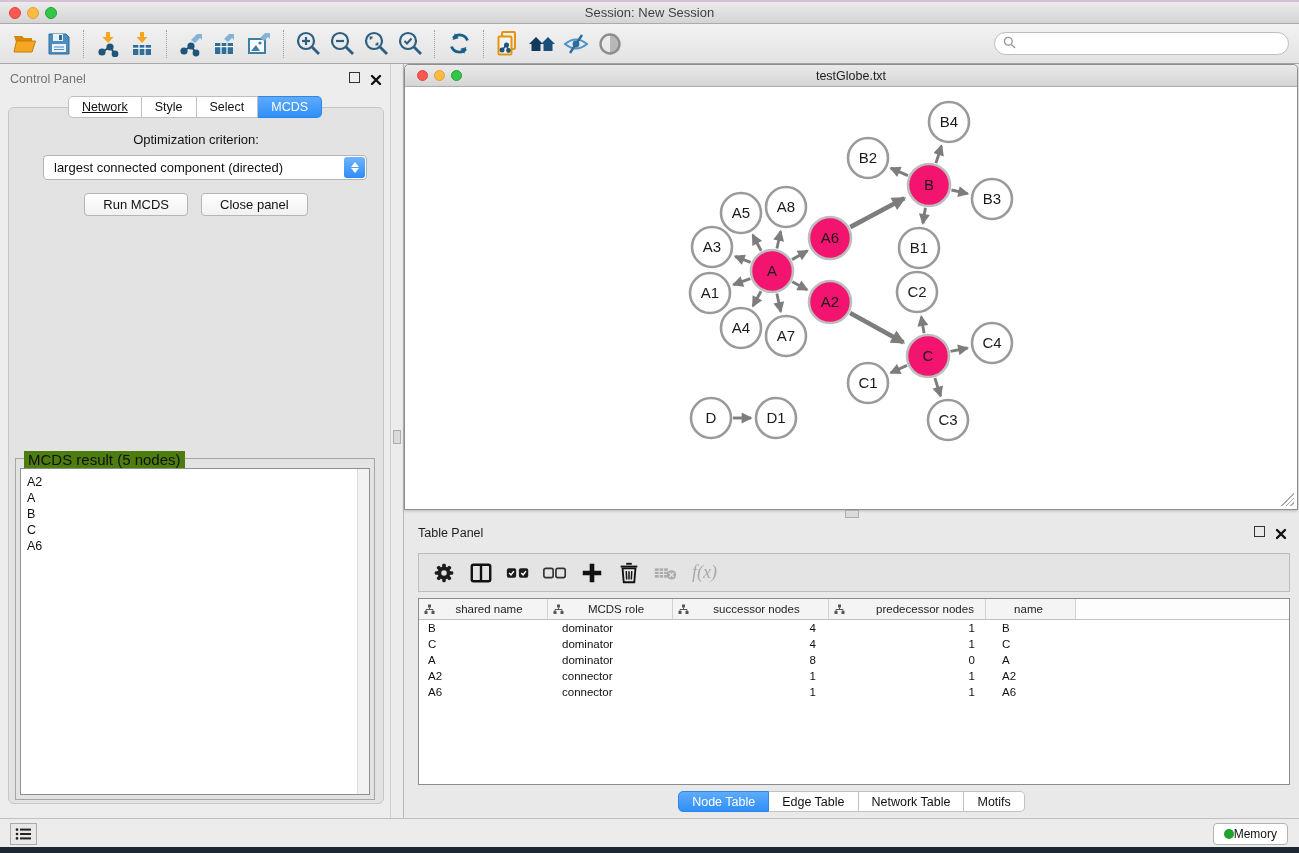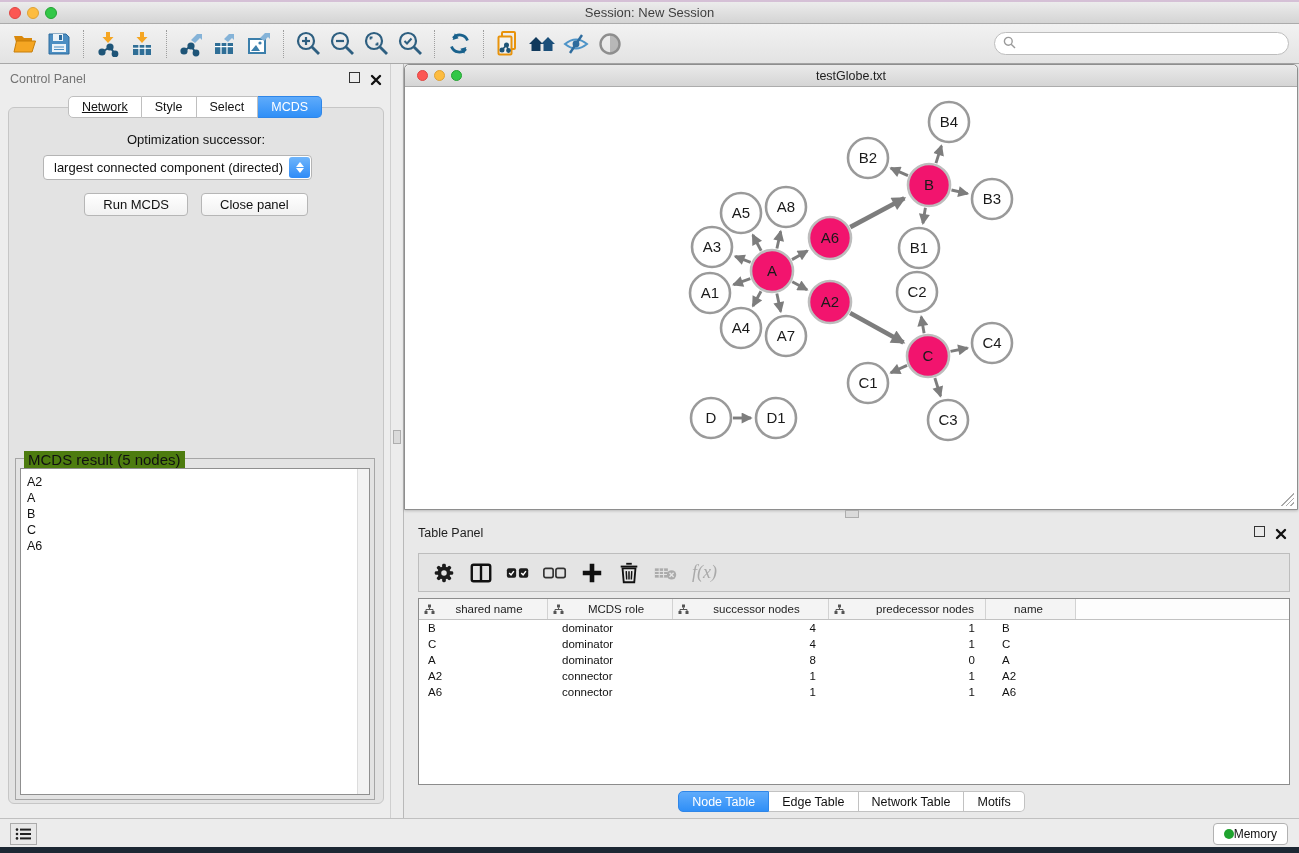--- a/index.html
+++ b/index.html
@@ -36,21 +36,21 @@
   .float-ico { width:11px; height:11px; border:1.6px solid #333; background:transparent; }
   .cp-tabs { position:absolute; left:0; right:0; top:32px; display:flex; justify-content:center; }
   .cp-tab { height:22px; padding:0 13px; background:#fff; border:1px solid #BFBFBF; border-left:none;
     font-size:12.5px; color:#111; display:flex; align-items:center; cursor:default; }
   .cp-tab:first-child { border-left:1px solid #BFBFBF; border-radius:5px 0 0 5px;text-decoration:underline; }
   .cp-tab:last-child { border-radius:0 5px 5px 0; }
   .cp-tab.active { background:linear-gradient(#5FABFB,#2F8FF7); border-color:#2F86E8; color:#fff; }
   .cp-box { position:absolute; left:8px; right:6px; top:43px; bottom:14px;
     background:#E3E3E3; border:1px solid #C6C6C6; border-radius:6px; }
   .opt-label { position:absolute; left:0; right:0; top:24px; text-align:center; font-size:13px; color:#111; }
-  .cp-select { position:absolute; left:34px; top:47px; width:269px; height:25px; background:#fff;
+  .cp-select { position:absolute; left:34px; top:47px; width:324px; height:25px; background:#fff;
     border:1px solid #B4B4B4; border-radius:4px; font-size:13px; color:#111;
     display:flex; align-items:center; padding-left:10px; cursor:default; }
   .cp-select .stepper { position:absolute; right:1px; top:1px; width:21px; height:21px; border-radius:3px;
     background:linear-gradient(#6FB5FB,#2E8BF7); display:flex; flex-direction:column; align-items:center; justify-content:center; gap:1px; }
   .chev { width:0; height:0; border-left:4px solid transparent; border-right:4px solid transparent; }
   .chev.up { border-bottom:5px solid #fff; }
   .chev.dn { border-top:5px solid #fff; }
   .cp-buttons { position:absolute; left:0; right:0; top:85px; display:flex; justify-content:center; gap:13px; }
   .mac-btn { height:23px; padding:0 18px; background:linear-gradient(#FFFFFF,#F1F1F1);
     border:1px solid #B6B6B6; border-radius:4px; font-size:13px; color:#111;
@@ -301,21 +301,21 @@
       <span class="panel-btns">
         <span class="float-ico"></span>
         <span>
           <svg width="12" height="12" viewBox="0 0 12 12">
               <path d="M2 2l8 8M10 2l-8 8" stroke="#111" stroke-width="2.4" stroke-linecap="round"></path>
             </svg>
         </span>
       </span>
     </div>
     <div class="cp-box">
-      <div class="opt-label">Optimization successor:</div>
+      <div class="opt-label">Optimization criterion:</div>
       <div class="cp-select">
         <span>largest connected component (directed)</span>
         <span class="stepper">
           <span class="chev up"></span>
             <span class="chev dn"></span>
         </span>
       </div>
       <div class="cp-buttons">
         <button class="mac-btn">Run MCDS</button>
         <button class="mac-btn">Close panel</button>

